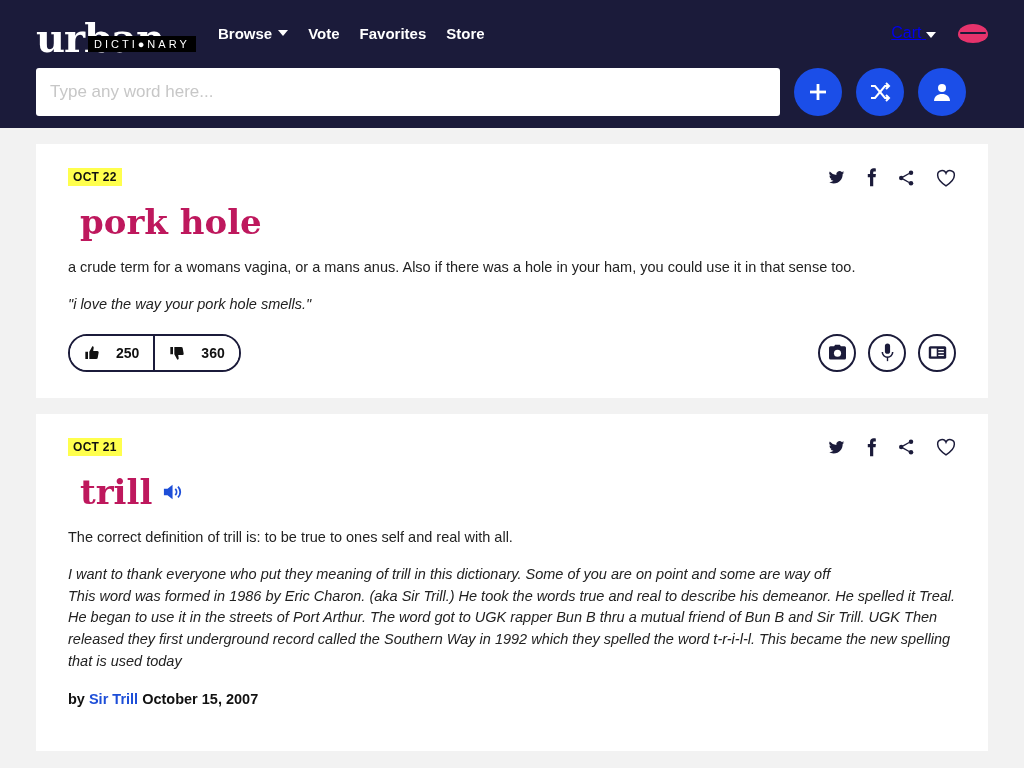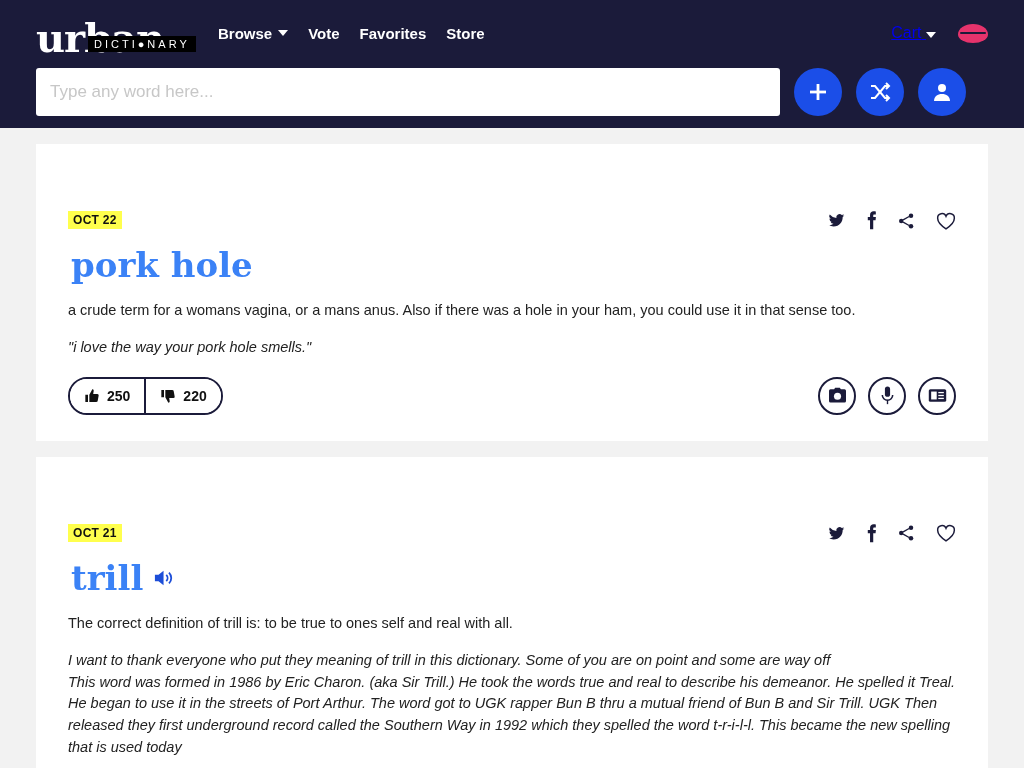--- a/index.html
+++ b/index.html
@@ -136,43 +136,42 @@
   }
   .card {
     background: #fff;
     margin-top: 16px;
     padding: 24px 32px 26px 32px;
     position: relative;
   }
   .card-head {
     display: flex;
     align-items: flex-start;
-    margin-top: 43px;
   }
   .date-badge {
     background: #ffff4d;
     color: #111;
     font-weight: bold;
     font-size: 12px;
     padding: 2px 5px;
     letter-spacing: 0.3px;
   }
   .share-icons {
     margin-left: auto;
     display: flex;
     align-items: center;
     gap: 20px;
     color: #1b1b3a;
   }
   .word {
     font-family: "DejaVu Serif", serif;
     font-size: 34px;
-    color: #3b82f6;
-    font-weight: bold;
-    margin: 14px 0 18px 3px;
+    color: #be185d;
+    font-weight: bold;
+    margin: 14px 0 18px 12px;
     display: flex;
     align-items: center;
     gap: 10px;
     line-height: 1;
   }
   .meaning {
     font-size: 14.5px;
     color: #222;
     line-height: 1.45;
     margin-bottom: 16px;
@@ -202,21 +201,21 @@
     display: flex;
     align-items: center;
     border: 2px solid #1b1b3a;
     border-radius: 24px;
     overflow: hidden;
     height: 38px;
   }
   .vote-btn {
     display: flex;
     align-items: center;
-    gap: 7px;
+    gap: 16px;
     padding: 0 14px;
     height: 100%;
     font-size: 14px;
     font-weight: bold;
     color: #111;
     background: #fff;
     border: none;
     cursor: pointer;
     font-family: "Liberation Sans", sans-serif;
   }
@@ -348,21 +347,21 @@
         <button class="vote-btn">
           <svg width="16" height="16" viewBox="0 0 24 24">
               <path fill="#111" d="M2 10h4v11H2zM8 10l4.5-8c1.4 0 2.3 1 2 2.4L13.8 9H20a2 2 0 0 1 2 2.3l-1.3 7A2.4 2.4 0 0 1 18.4 21H8z"></path>
             </svg>
           <span>250</span>
         </button>
         <button class="vote-btn">
           <svg width="16" height="16" viewBox="0 0 24 24">
               <path fill="#111" d="M2 3h4v11H2zM8 14l4.5 8c1.4 0 2.3-1 2-2.4L13.8 15H20a2 2 0 0 0 2-2.3l-1.3-7A2.4 2.4 0 0 0 18.4 3H8z"></path>
             </svg>
-          <span>220</span>
+          <span>360</span>
         </button>
       </div>
 
       <div class="action-icons">
         <span class="circle-icon">
           <svg width="19" height="17" viewBox="0 0 24 22">
             <path fill="#1b1b3a" d="M9 1l-1.4 2H3a2 2 0 0 0-2 2v13a2 2 0 0 0 2 2h18a2 2 0 0 0 2-2V5a2 2 0 0 0-2-2h-4.6L15 1z"></path>
             <circle cx="12" cy="12" r="4.6" fill="#fff"></circle>
           </svg>
         </span>

